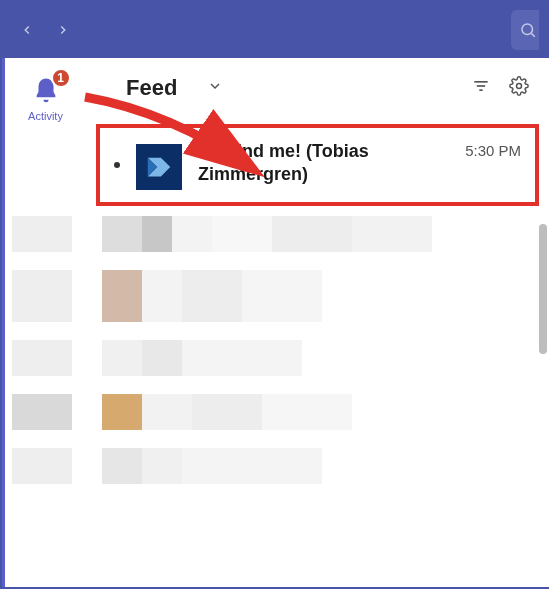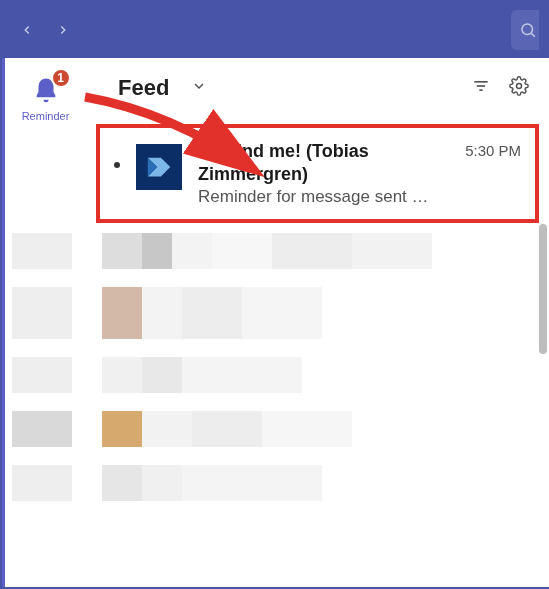--- a/index.html
+++ b/index.html
@@ -74,21 +74,21 @@
   .content { flex: 1; position: relative; padding-right: 10px; }
   .feed-header {
     height: 60px;
     display: flex;
     align-items: center;
     padding: 0 10px 0 24px;
   }
   .feed-header h1 {
     font-size: 22px;
     font-weight: 700;
-    margin: 8px;
+    margin: 16px;
     color: #222;
   }
   .chev {
     margin-left: 14px;
     color: #555;
     cursor: pointer;
   }
   .hdr-actions {
     margin-left: auto;
     display: flex;
@@ -191,21 +191,21 @@
 <div class="main">
   <div class="rail">
     <div class="rail-item">
       <div class="bell">
         <svg width="30" height="30" viewBox="0 0 24 24" fill="#5b5fc7">
             <path d="M12 2a6 6 0 0 0-6 6v4.5l-1.5 3V17h15v-1.5L18 12.5V8a6 6 0 0 0-6-6z"></path>
             <path d="M10 19a2 2 0 0 0 4 0z"></path>
           </svg>
         <div class="badge">1</div>
       </div>
-      <span>Reminder</span>
+      <span>Activity</span>
     </div>
   </div>
 
   <div class="content">
     <div class="feed-header">
       <h1>Feed</h1>
       <div class="chev">
         <svg width="16" height="16" viewBox="0 0 24 24" fill="none" stroke="currentColor" stroke-width="2.2">
             <polyline points="6 9 12 15 18 9"></polyline>
           </svg>
@@ -234,21 +234,20 @@
           <svg width="30" height="30" viewBox="0 0 32 32">
               <polygon points="4,6 18,6 28,16 18,26 4,26 14,16" fill="#7db6e8"></polygon>
               <polygon points="4,6 14,16 4,26" fill="#2a6fb5"></polygon>
             </svg>
         </div>
         <div class="notif-body">
           <div class="notif-row1">
             <div class="notif-title">Remind me! (Tobias Zimmergren)</div>
             <div class="notif-time">5:30 PM</div>
           </div>
-          <div class="notif-sub">Reminder for message sent …</div>
         </div>
       </div>
     </div>
 
     <div class="blur-area">
       <div class="blur-row">
           <div class="blk" style="width:60px;background:#eee"></div>
           <div class="blk" style="width:30px"></div>
           <div class="blk" style="width:40px;background:#ddd"></div>
           <div class="blk" style="width:30px;background:#c7c7c7"></div>

